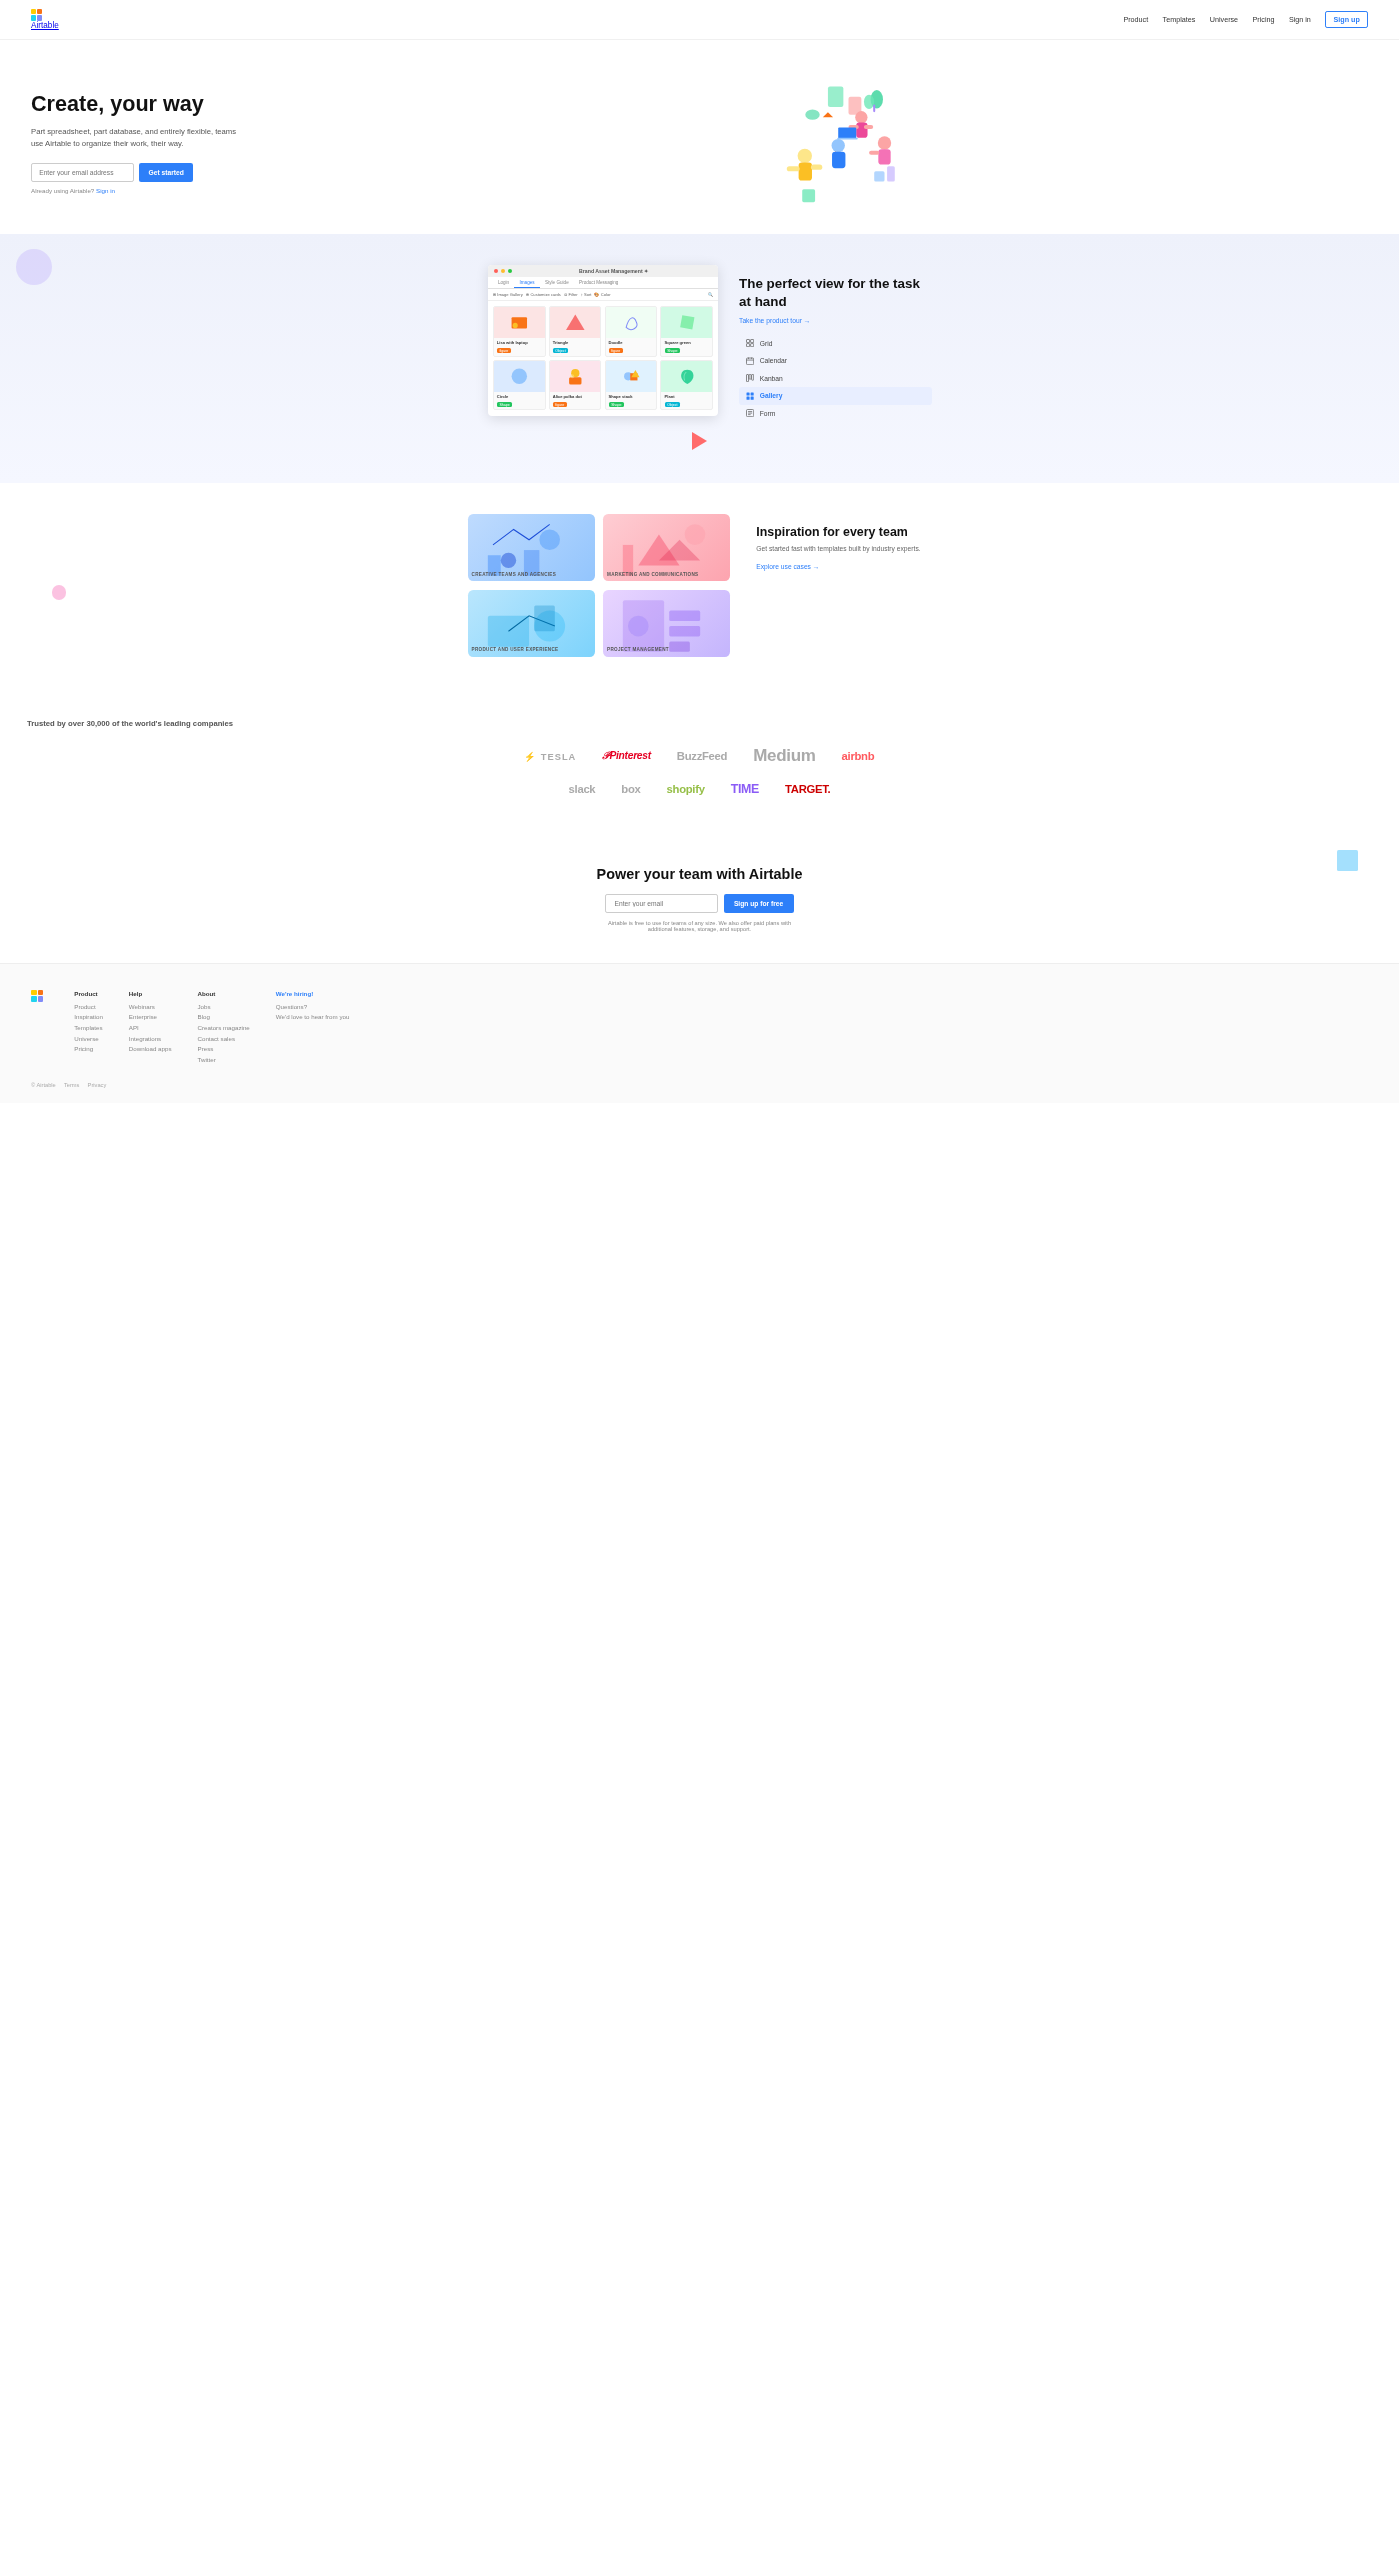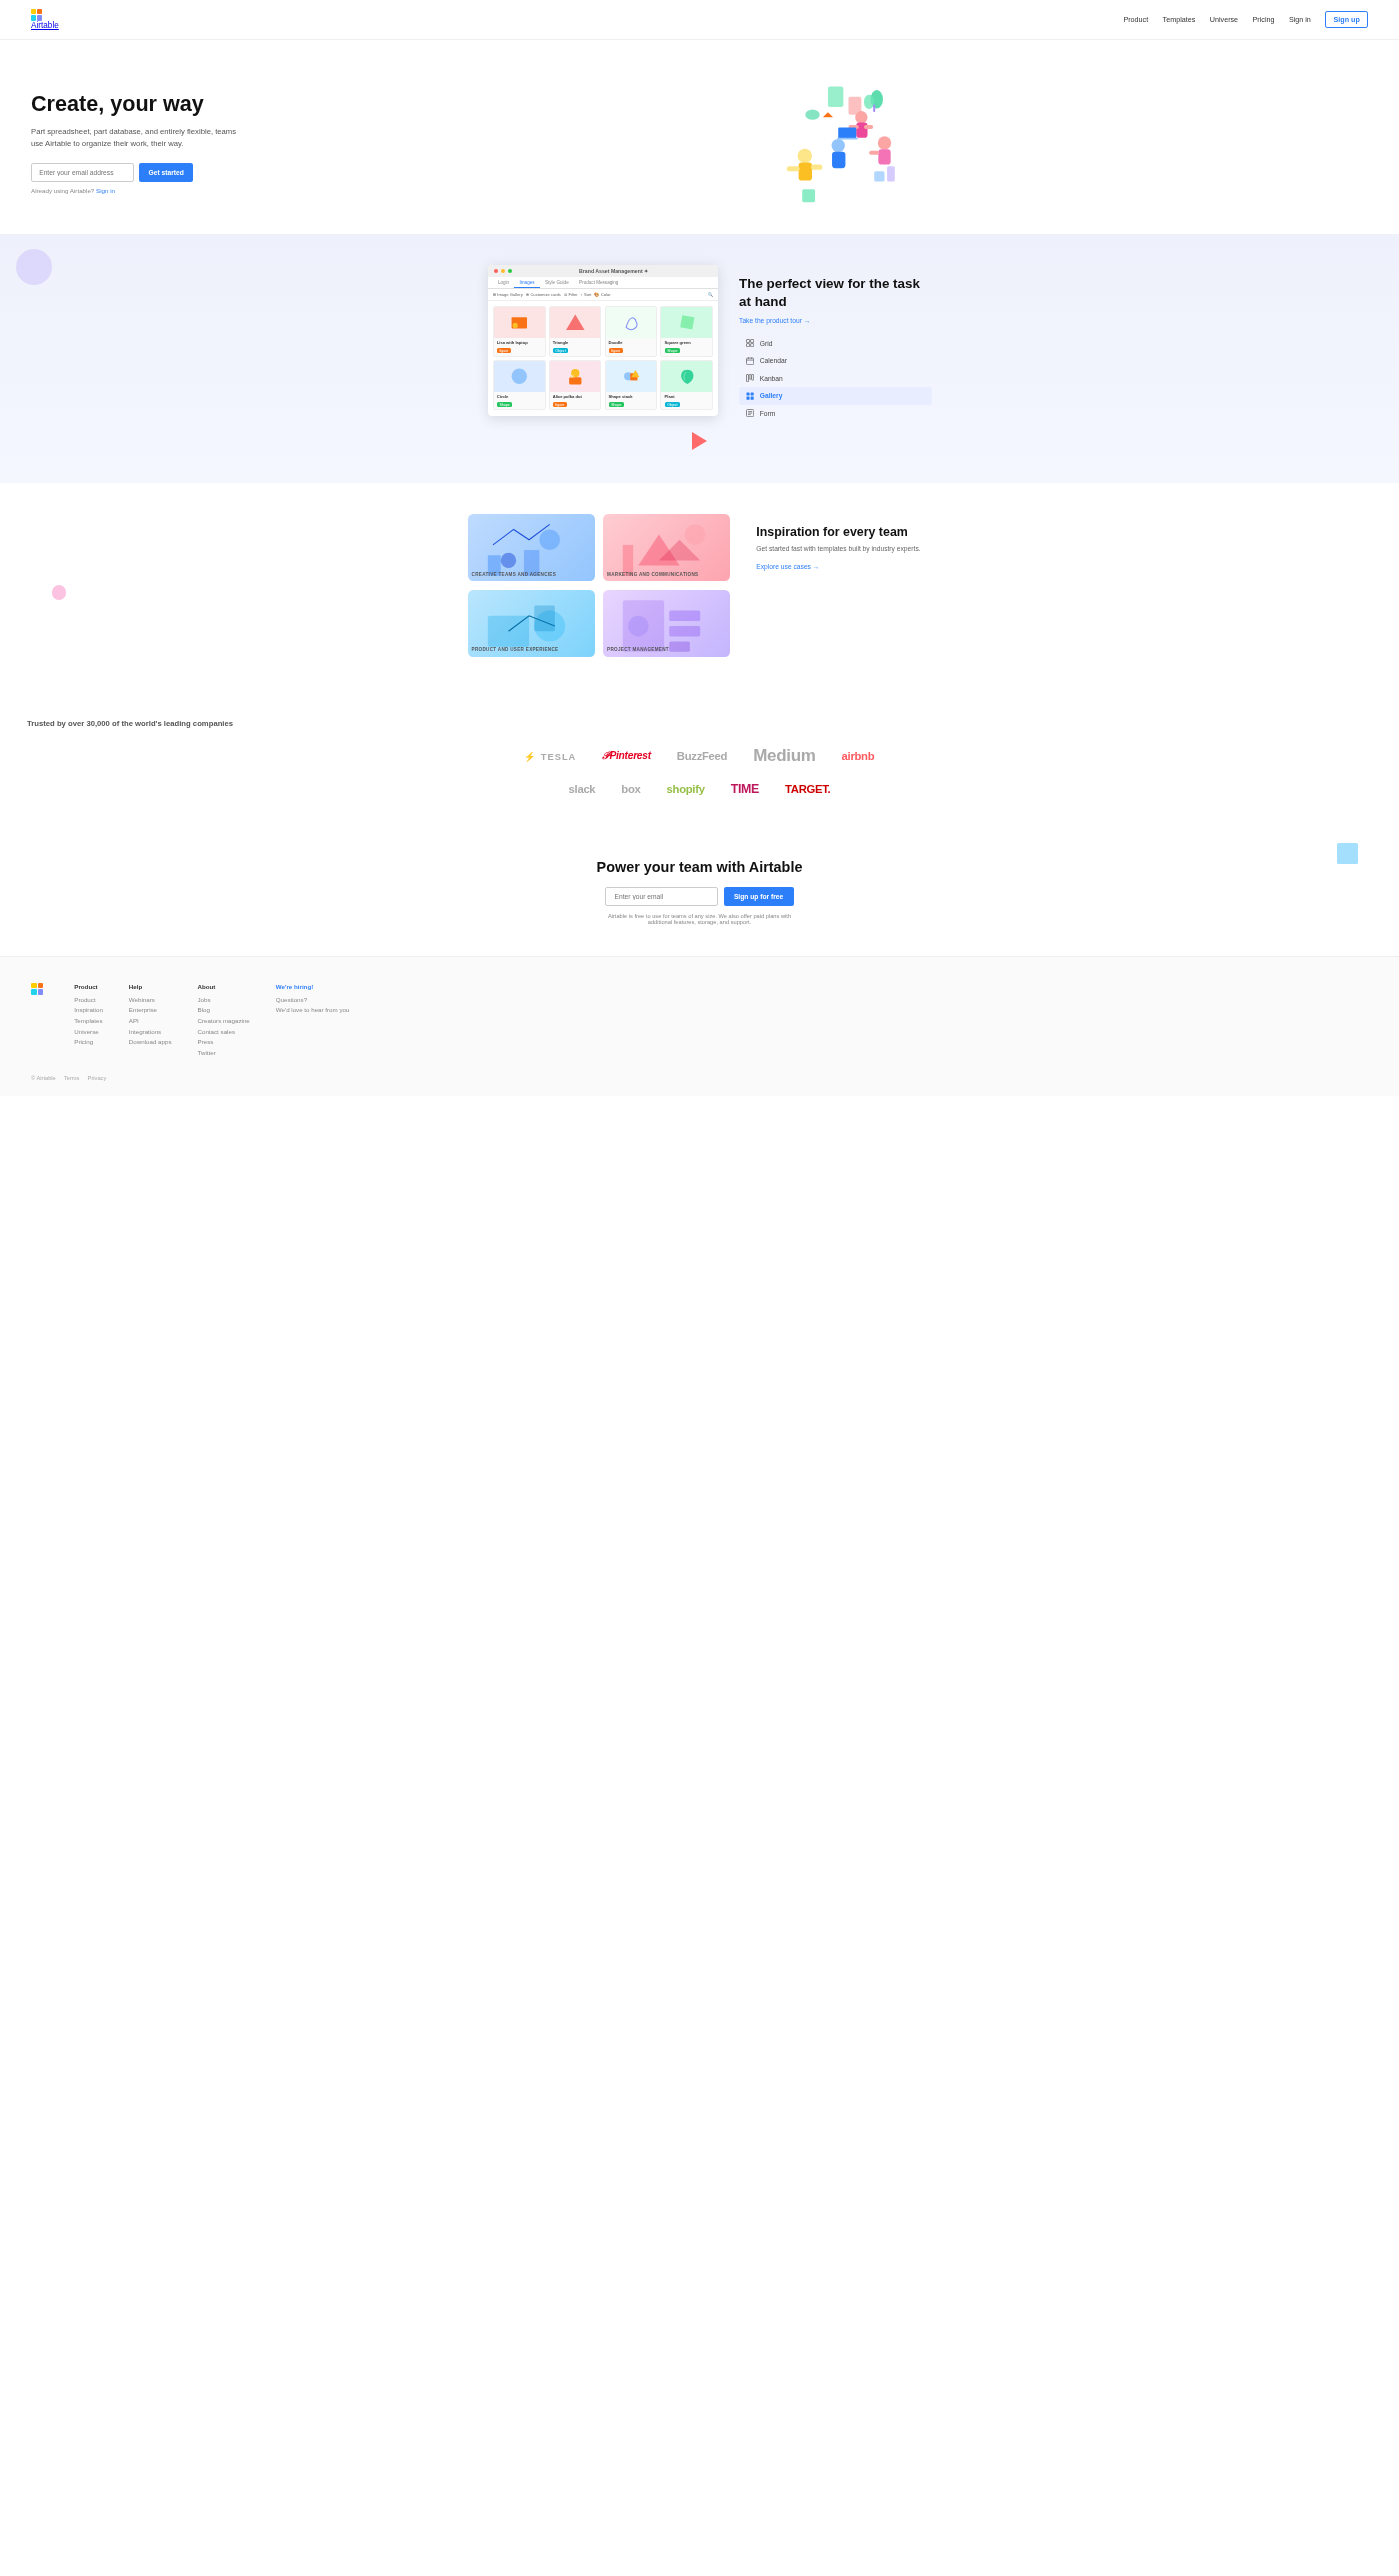--- a/index.html
+++ b/index.html
@@ -50,21 +50,21 @@
     .template-card { border-radius: 5.2px; overflow: hidden; height: 67px; position: relative; }
     .template-card-label { position: absolute; bottom: 4.1px; left: 4.1px; right: 4.1px; font-size: 4.6px; font-weight: 800; color: #555; letter-spacing: 0.3px; text-transform: uppercase; }
     .templates-right { flex: 1; padding-top: 10.3px; }
     .templates-right h2 { font-size: 12.4px; font-weight: 800; color: #111; margin-bottom: 5.2px; }
     .templates-right p { font-size: 6.7px; color: #666; line-height: 1.6; margin-bottom: 7.2px; }
     .explore-link { color: #2d7ff9; font-size: 6.7px; text-decoration: none; }
 
     
     .trusted-section { padding: 31px 27px; text-align: left; }
     .trusted-section h3 { font-size: 7.7px; color: #555; margin-bottom: 18.6px; }
-    .logos-grid { display: flex; flex-wrap: wrap; justify-content: center; align-items: center; gap: 15.5px 26px; max-width: 361px; margin: 1px auto; }
+    .logos-grid { display: flex; flex-wrap: wrap; justify-content: center; align-items: center; gap: 15.5px 26px; max-width: 361px; margin: 8px auto; }
     .logo-item { font-size: 11.3px; font-weight: 800; color: #aaa; letter-spacing: -0.3px; }
 
     
     .cta-section { padding: 31px 20.6px; text-align: center; position: relative; }
     .cta-section h2 { font-size: 14.4px; font-weight: 800; color: #111; margin-bottom: 12.4px; }
     .cta-form { display: flex; justify-content: center; gap: 5.2px; margin-bottom: 6.2px; }
     .cta-form input { padding: 5.2px 8.2px; border: 0.5px solid #ccc; border-radius: 2.1px; font-size: 6.7px; width: 113px; }
     .cta-form button { background: #2d7ff9; color: #fff; border: none; border-radius: 2.1px; padding: 5.2px 10.3px; font-size: 6.7px; font-weight: 600; cursor: pointer; }
     .cta-note { font-size: 5.7px; color: #888; max-width: 186px; margin: 0 auto; }
     .blue-square-accent { position: absolute; right: 41px; top: 15.5px; width: 20.6px; height: 20.6px; background: #7dd3fc; border-radius: 1.5px; opacity: 0.7; }
@@ -399,21 +399,21 @@
   <h3>Trusted by over 30,000 of the world's leading companies</h3>
   <div class="logos-grid">
     <div class="logo-item" style="font-size:9.3px;letter-spacing:1px;">⚡ <span>TESLA</span></div>
     <div class="logo-item" style="color:#e60023;font-size:10.3px;font-style:italic;font-weight:700;">𝒫<span>Pinterest</span></div>
     <div class="logo-item">BuzzFeed</div>
     <div class="logo-item" style="font-size:17px;">Medium</div>
     <div class="logo-item" style="color:#ff5a5f;">airbnb</div>
     <div class="logo-item">slack</div>
     <div class="logo-item">box</div>
     <div class="logo-item" style="color:#96bf48;">shopify</div>
-    <div class="logo-item" style="color:#be185d;font-size:12.4px;font-weight:900;">TIME</div>
+    <div class="logo-item" style="color:#8b5cf6;font-size:12.4px;font-weight:900;">TIME</div>
     <div class="logo-item" style="color:#cc0000;">TARGET.</div>
   </div>
 </section>
 
 <section class="cta-section">
   <div class="blue-square-accent"></div>
   <h2>Power your team with Airtable</h2>
   <div class="cta-form">
     <input type="email" placeholder="Enter your email" style="">
     <button>Sign up for free</button>

